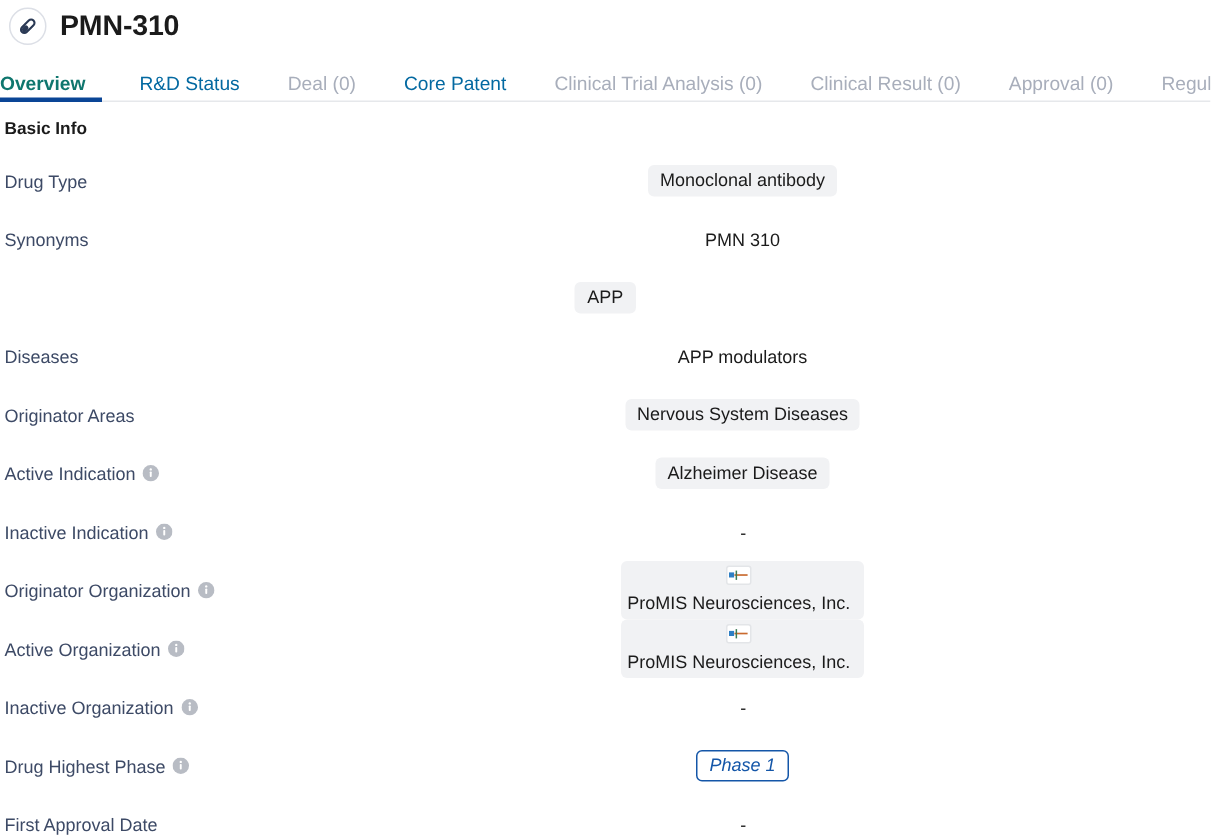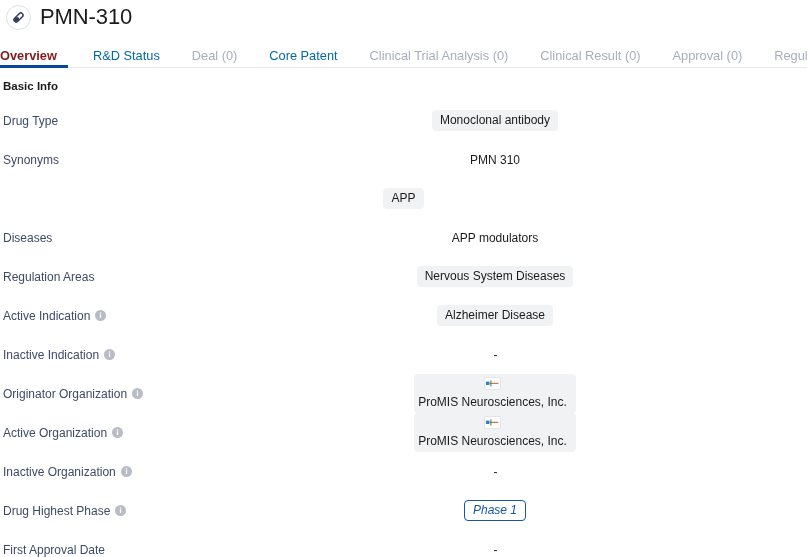--- a/index.html
+++ b/index.html
@@ -29,22 +29,22 @@
     width: 25px; height: 25px;
     border-radius: 50%;
     border: 1px solid #dcdfe6;
     background: #ffffff;
     display: flex;
     align-items: center;
     justify-content: center;
     flex: 0 0 auto;
   }
   .drug-title {
-    font-size: 22px;
-    font-weight: normal;
+    font-size: 19px;
+    font-weight: bold;
     color: #1b1b1b;
     letter-spacing: -0.1px;
     line-height: 1;
   }
 
   
   .tabs-wrap {
     position: relative;
     height: 30px;
     margin-top: 4px;
@@ -61,21 +61,21 @@
     color: #0369a1;
     padding: 0 14px 0 0;
     margin-right: 18px;
     white-space: nowrap;
     line-height: 1;
     position: relative;
     top: -2px;
   }
   .tab:first-child { margin-right: 22px; }
   .tab.active {
-    color: #7f1d1d;
+    color: #0f766e;
     font-weight: bold;
   }
   .tab.disabled { color: #a8aebb; }
   .tabs-rule {
     position: absolute;
     left: 0; right: 0;
     bottom: 0;
     height: 1px;
     background: #e6e8eb;
   }
@@ -229,21 +229,21 @@
       <div class="row">
         <div class="row-label">
           <span>Diseases</span>
         </div>
         <div class="row-value">
           <span class="plain-value">APP modulators</span>
         </div>
       </div>
       <div class="row">
         <div class="row-label">
-          <span>Regulation Areas</span>
+          <span>Originator Areas</span>
         </div>
         <div class="row-value">
           <span class="tag">Nervous System Diseases</span>
         </div>
       </div>
       <div class="row">
         <div class="row-label">
           <span>Active Indication</span>
           <span class="info-icon">
             <svg width="11" height="11" viewBox="0 0 12 12" aria-hidden="true">

